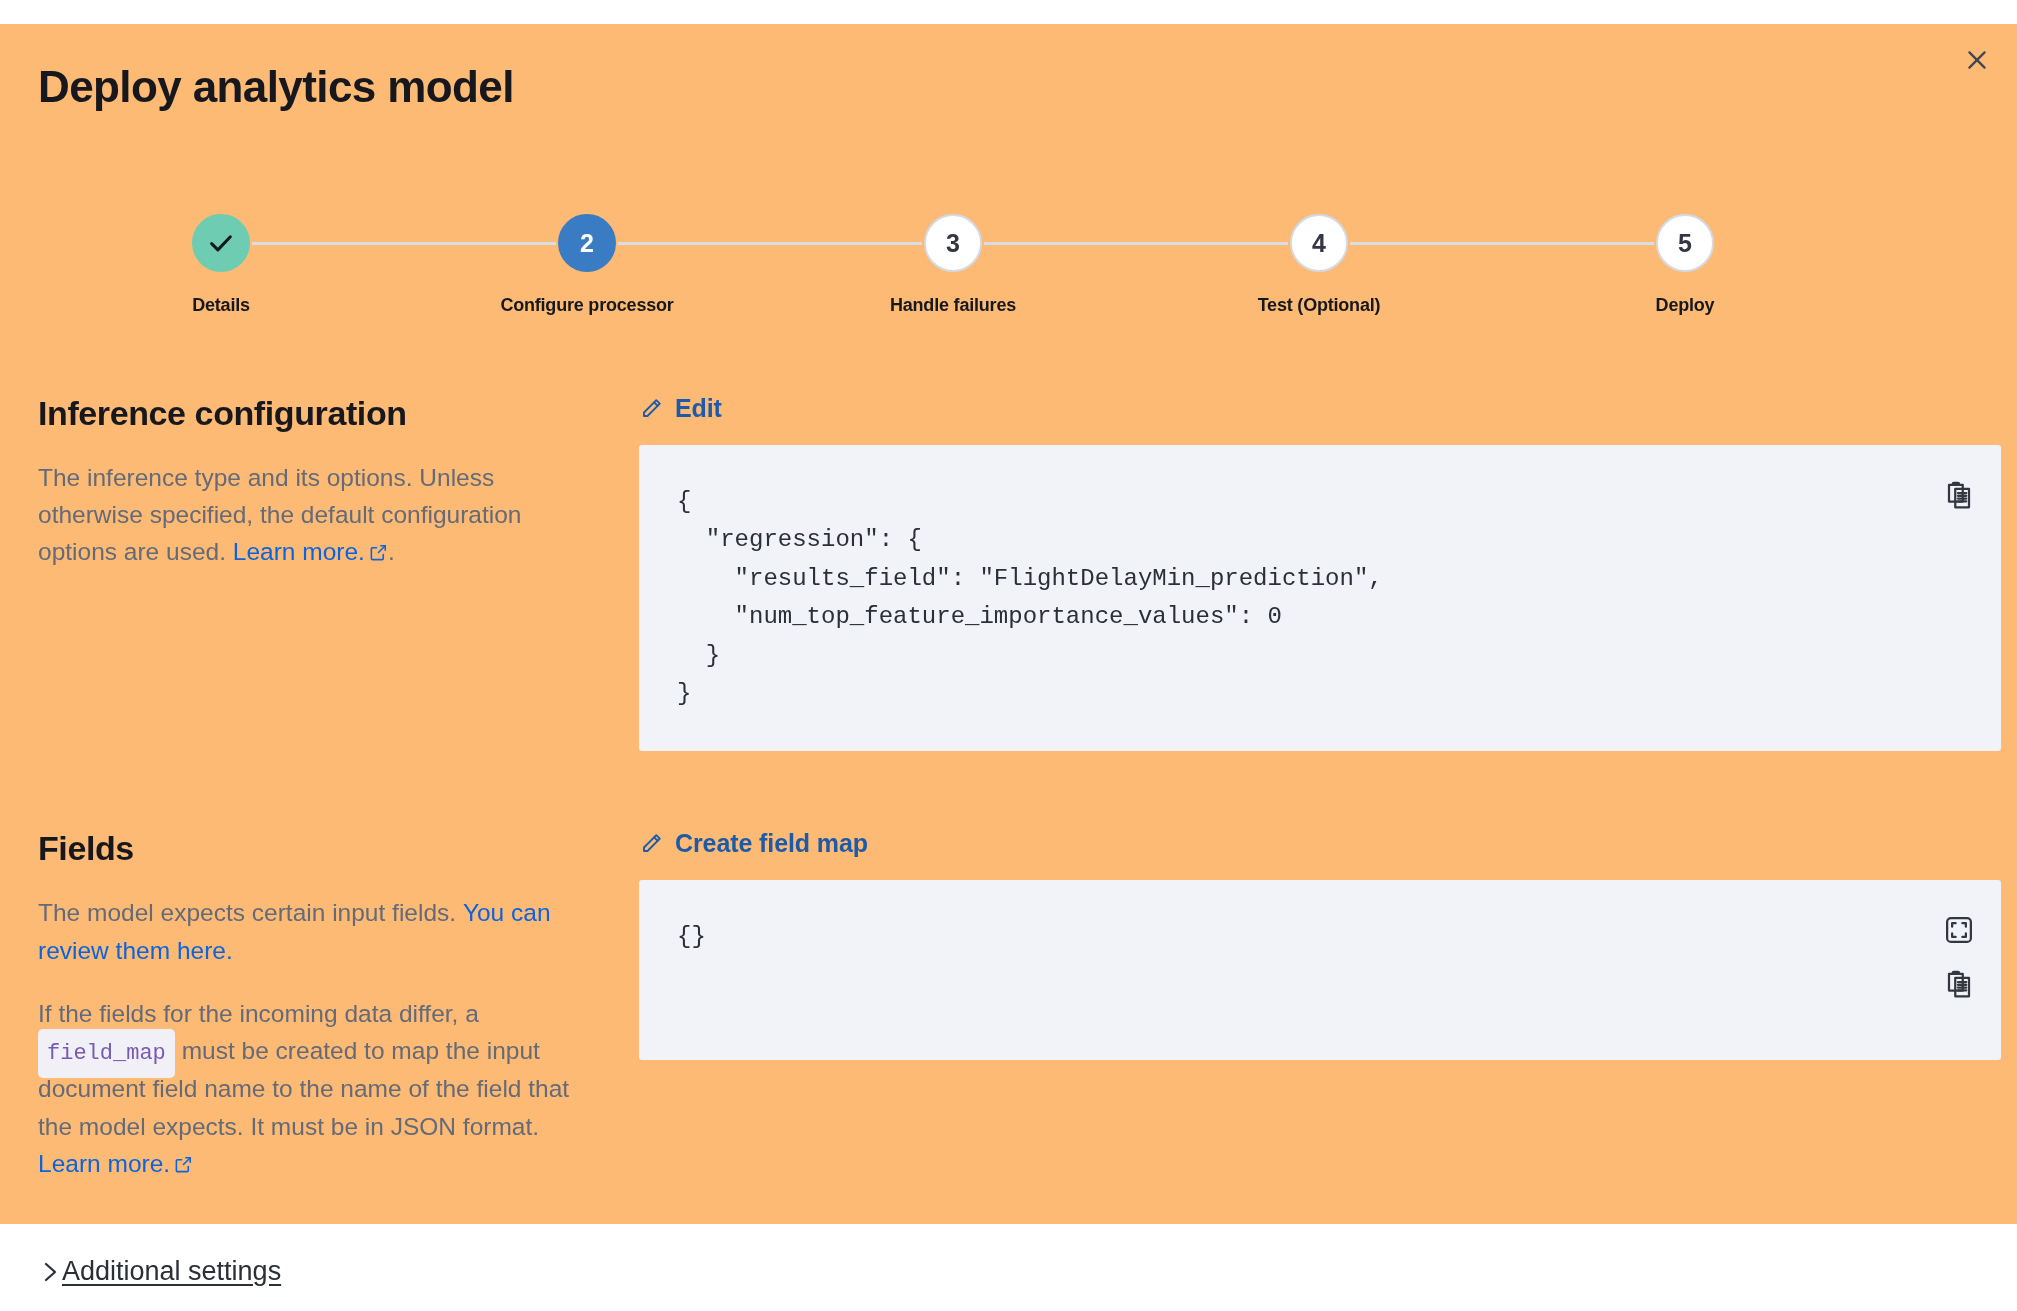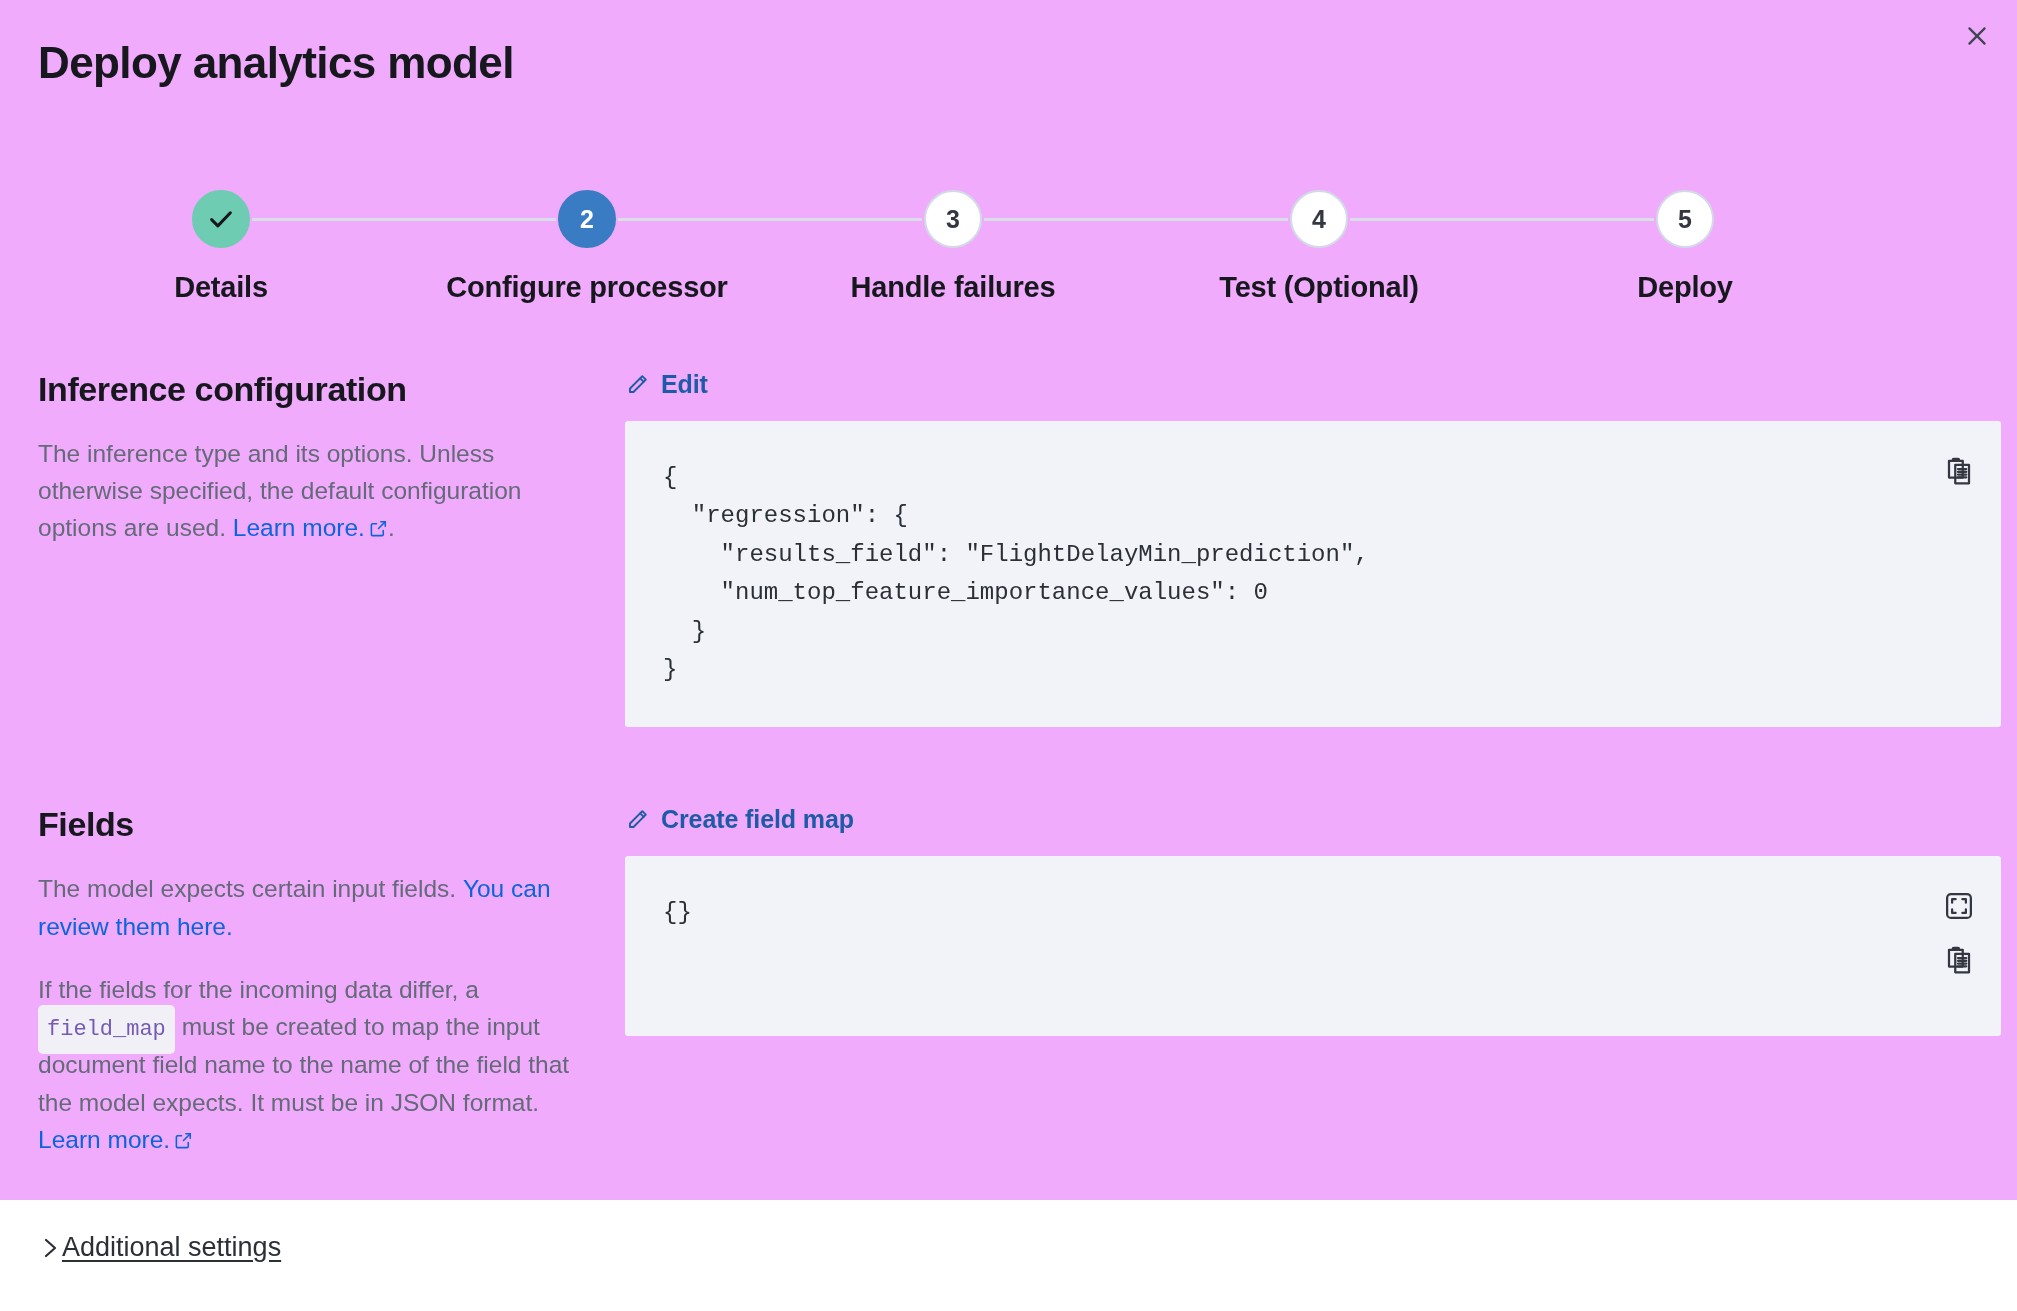--- a/index.html
+++ b/index.html
@@ -5,21 +5,21 @@
   * { box-sizing: border-box; margin: 0; padding: 0; }
   html, body {
     width: 2017px;
     height: 1311px;
     background: #ffffff;
     font-family: "Liberation Sans", sans-serif;
     color: #1a1c21;
     overflow: hidden;
   }
 
-  .flyout { position: relative; width: 2017px; height: 1200px; background:#f0abfc; }
+  .flyout { position: relative; width: 2017px; height: 1200px; background:#fdba74;margin-top:24px; }
 
   
   .close-btn {
     position: absolute;
     top: 14px; right: 18px;
     width: 44px; height: 44px;
     display: flex; align-items: center; justify-content: center;
     background: none; border: none; cursor: pointer;
     border-radius: 6px;
   }
@@ -70,21 +70,21 @@
     color: #14212c;
   }
   .step-circle.complete svg { width:30px; height:30px; display:block; }
   .step-circle.current {
     background: #3a7cc4;
     border-color: #3a7cc4;
     color: #ffffff;
   }
   .step-label {
     margin-top: 23px;
-    font-size: 29px;
+    font-size: 18px;
     font-weight: 700;
     color: #16181d;
     white-space: nowrap;
     letter-spacing: -0.2px;
     cursor: pointer;
   }
   
   .step .connector {
     position: absolute;
     top: 28px;
@@ -92,21 +92,21 @@
     background: #d8dde6;
     left: calc(50% + 31px);
     width: calc(100% - 62px);
     z-index: 1;
   }
   .step:last-child .connector { display: none; }
 
   
   .content { position: absolute; left: 0; top: 370px; width: 2017px; }
 
-  .section { position: relative; display: flex; align-items: flex-start; }
+  .section { position: relative; display: flex; align-items: flex-start; gap: 14px; }
   .section-left { width: 625px; padding-left: 38px; padding-right: 40px; }
   .section-right { flex: 1; padding-right: 16px; }
 
   .section-title {
     font-size: 34px;
     font-weight: 700;
     letter-spacing: -0.4px;
     color: #16181d;
     margin-bottom: 26px;
   }

